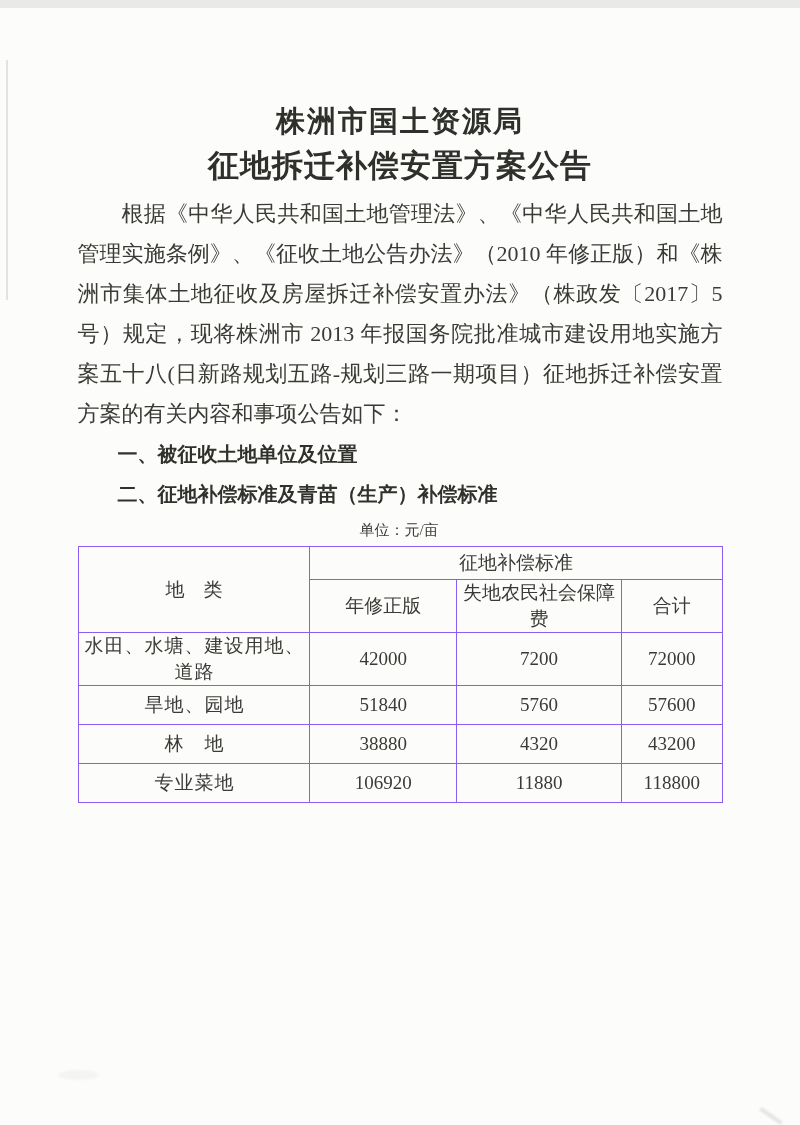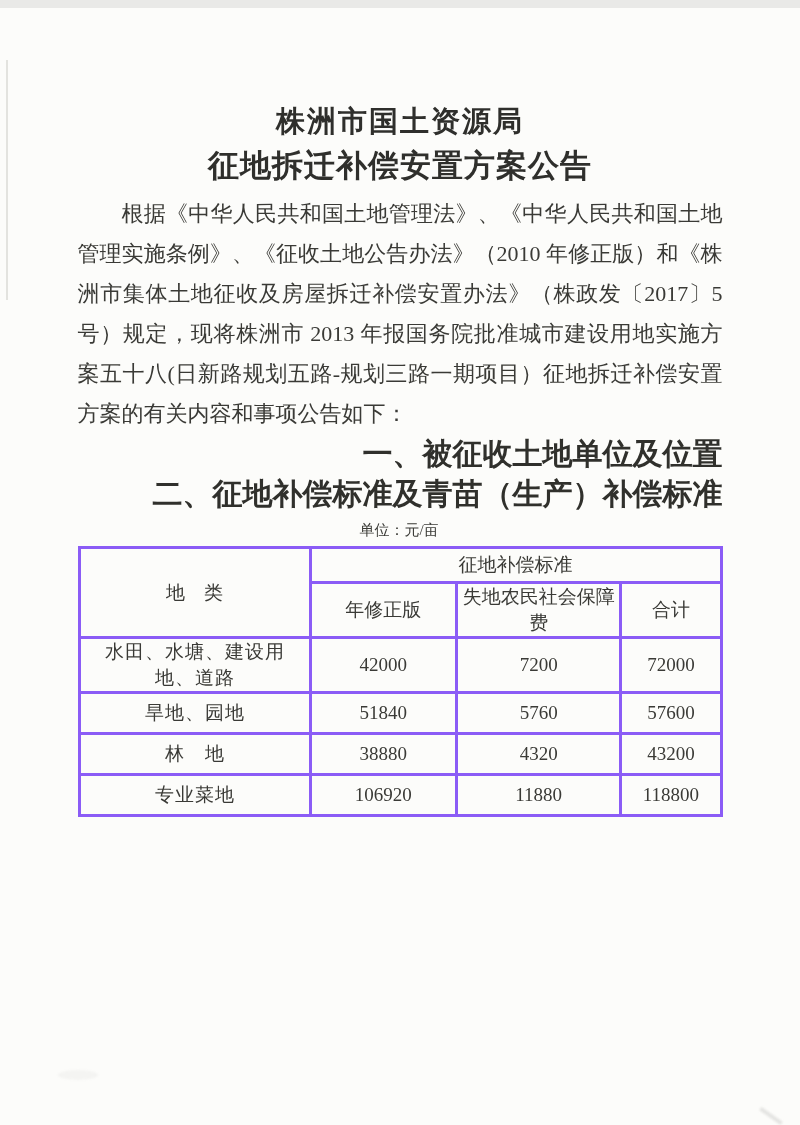--- a/index.html
+++ b/index.html
@@ -75,43 +75,42 @@
     margin: 0;
     font-size: 22px;
     line-height: 40px;
     text-align: justify;
     text-indent: 2em;
     color: #3a3a36;
   }
   .para-first { margin-top: 5px; }
   .h-section {
     margin: 0;
-    font-size: 30px;
+    font-size: 20px;
     font-weight: bold;
     line-height: 40px;
     text-indent: 2em;
     color: #30302c;
-    text-align: right;
   }
   .unit-label {
     margin: 4px 2px 3px 0;
     font-size: 15px;
     line-height: 25px;
     text-align: center;
     color: #3a3a36;
   }
   table.comp {
     width: 100%;
     border-collapse: collapse;
     table-layout: fixed;
     font-size: 19px;
     color: #3a3a36;
   }
   table.comp th, table.comp td {
-    border: 3px solid #8b5cf6;
+    border: 1px solid #8b5cf6;
     padding: 0 4px;
     font-weight: normal;
     text-align: center;
     vertical-align: middle;
   }
   tr.hdr-group th { height: 32px; }
   tr.hdr-sub th   { height: 36px; }
   tbody td        { height: 38px; }
   td.land, th.land { text-align: center; }
   tbody td.land {

